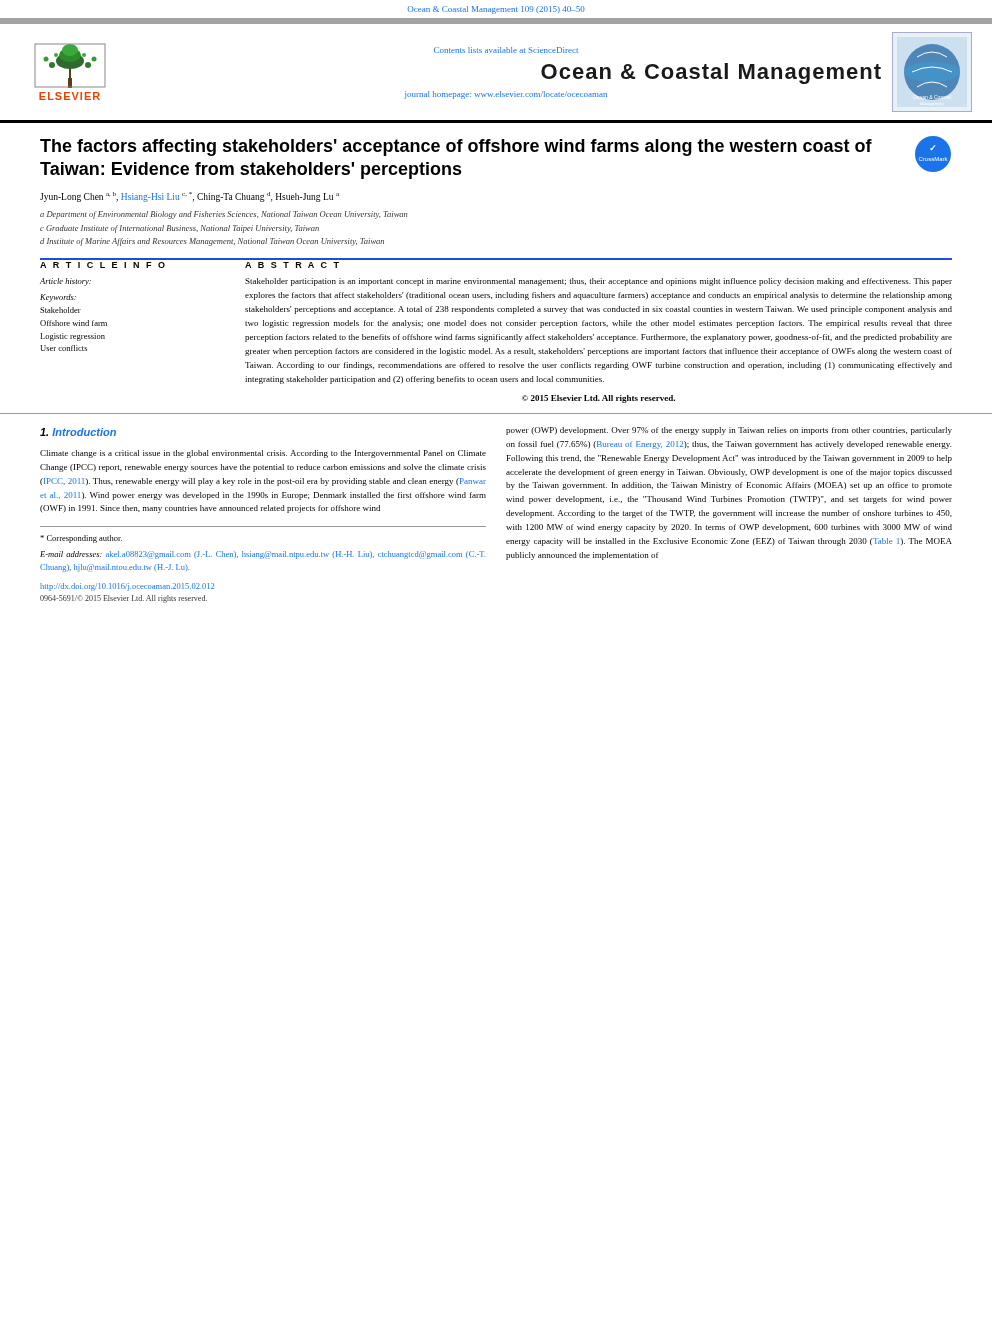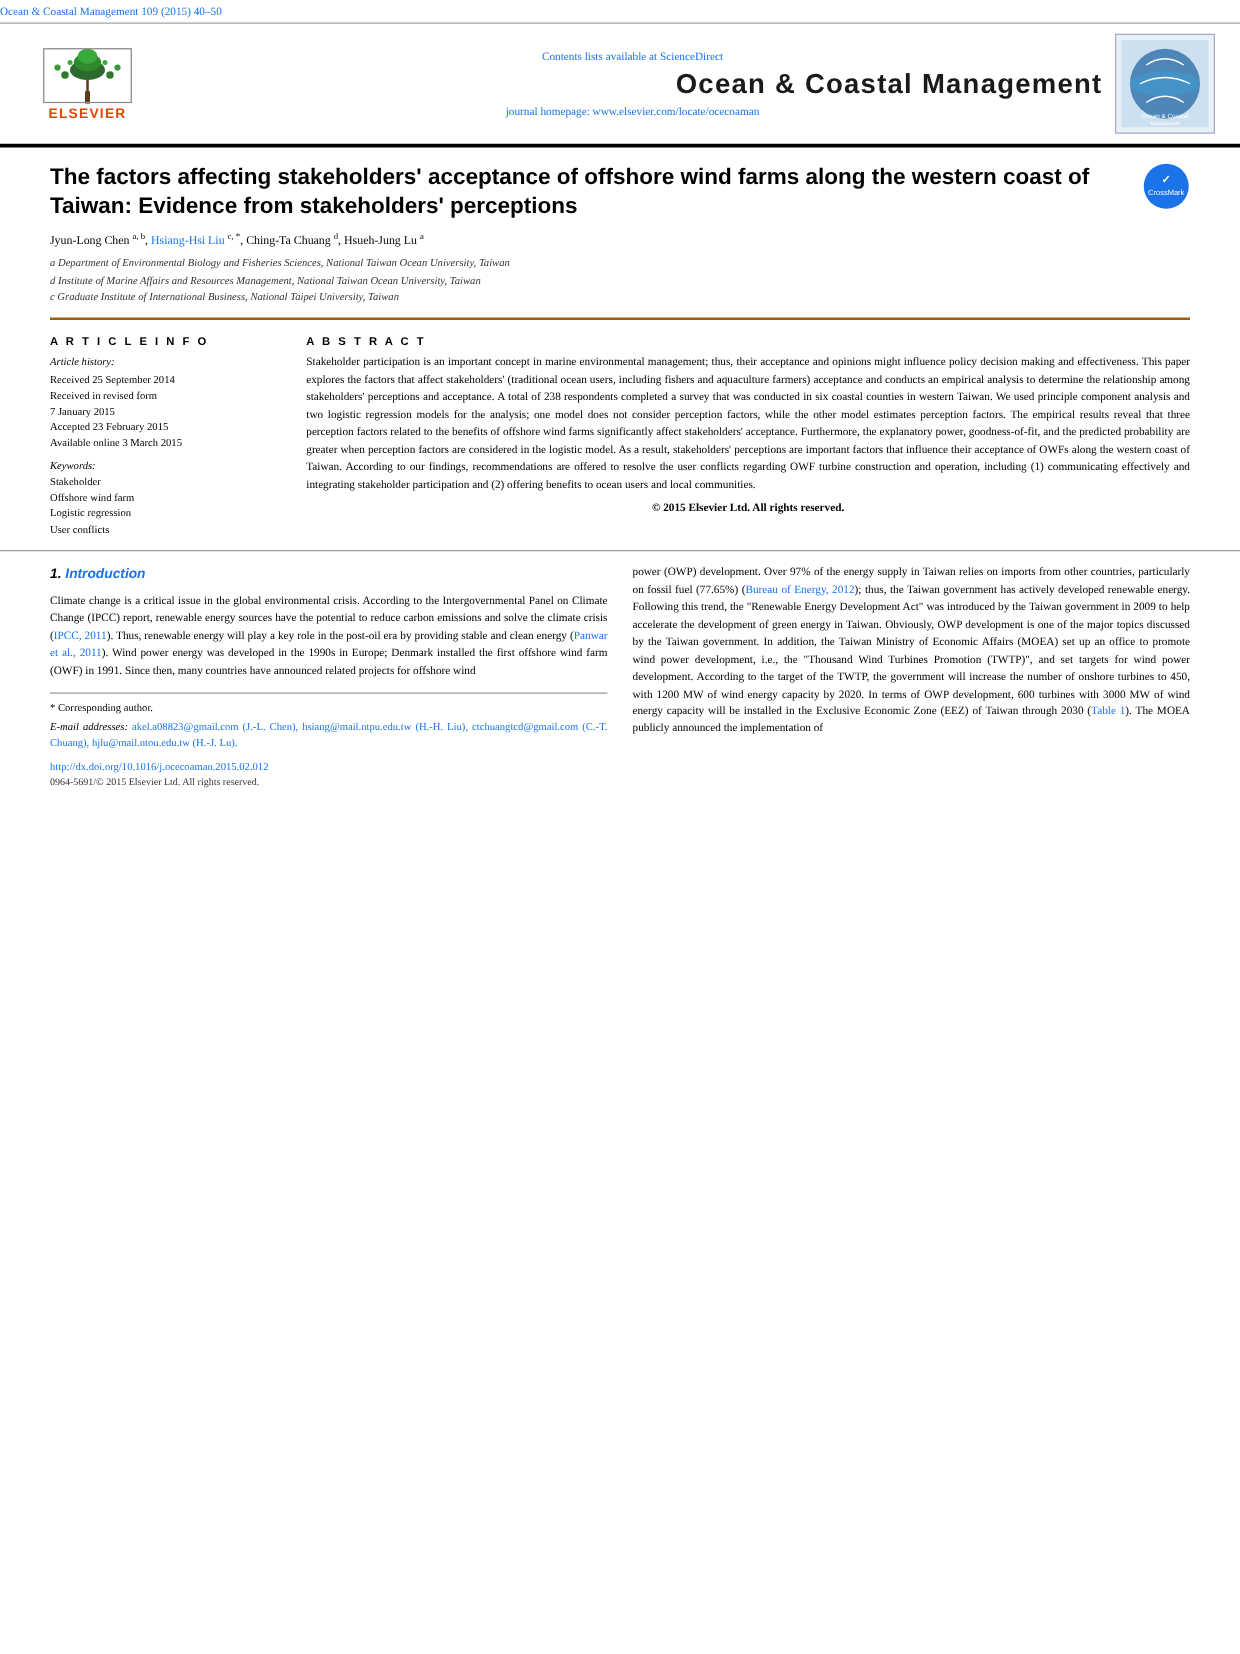--- a/index.html
+++ b/index.html
@@ -6,25 +6,25 @@
     body {
       background: #fff;
       font-family: 'Times New Roman', Times, serif;
       font-size: 10px;
       color: #000;
       width: 992px;
       min-height: 1323px;
     }
 
     .top-bar {
-      text-align: left;
+      text-align: center;
       padding: 4px 0;
       font-size: 9px;
       color: #1a73e8;
-      border-bottom: 1px solid #a3a3a3;
+      border-bottom: 6px solid #a3a3a3;
     }
 
     .journal-header {
       display: flex;
       align-items: center;
       padding: 8px 20px;
       border-bottom: 3px solid #000;
       gap: 10px;
     }
 
@@ -133,22 +133,22 @@
       font-style: italic;
     }
 
     .affiliations div {
       margin-bottom: 1px;
     }
 
     .two-column {
       display: flex;
       gap: 20px;
-      border-top: 2px solid #a16207;
-      padding-top: 12px;
+      border-top: 2px solid #1d4ed8;
+      padding-top: 0;
     }
 
     .article-info {
       width: 185px;
       flex-shrink: 0;
     }
 
     .article-info-title {
       font-size: 9px;
       letter-spacing: 2px;
@@ -390,36 +390,29 @@
 
   <div class="authors-line">
     <span>Jyun-Long Chen </span><span class="superscript">a, b</span><span>, </span>
     <span class="author-link">Hsiang-Hsi Liu </span><span class="superscript">c, *</span><span>, </span>
     <span>Ching-Ta Chuang </span><span class="superscript">d</span><span>, </span>
     <span>Hsueh-Jung Lu </span><span class="superscript">a</span>
   </div>
 
   <div class="affiliations">
     <div>a Department of Environmental Biology and Fisheries Sciences, National Taiwan Ocean University, Taiwan</div>
+    <div>c Graduate Institute of International Business, National Taipei University, Taiwan</div>
     <div>d Institute of Marine Affairs and Resources Management, National Taiwan Ocean University, Taiwan</div>
-    <div>c Graduate Institute of International Business, National Taipei University, Taiwan</div>
   </div>
 
   <div class="two-column">
 
     <div class="article-info">
       <div class="article-info-title">A R T I C L E   I N F O</div>
       <div class="article-history-label">Article history:</div>
-      <div class="history-dates">
-        <div>Received 25 September 2014</div>
-        <div>Received in revised form</div>
-        <div>7 January 2015</div>
-        <div>Accepted 23 February 2015</div>
-        <div>Available online 3 March 2015</div>
-      </div>
       <div class="keywords-section">
         <div class="keywords-label">Keywords:</div>
         <div class="keyword-item">Stakeholder</div>
         <div class="keyword-item">Offshore wind farm</div>
         <div class="keyword-item">Logistic regression</div>
         <div class="keyword-item">User conflicts</div>
       </div>
     </div>
 
     <div class="abstract-section">

